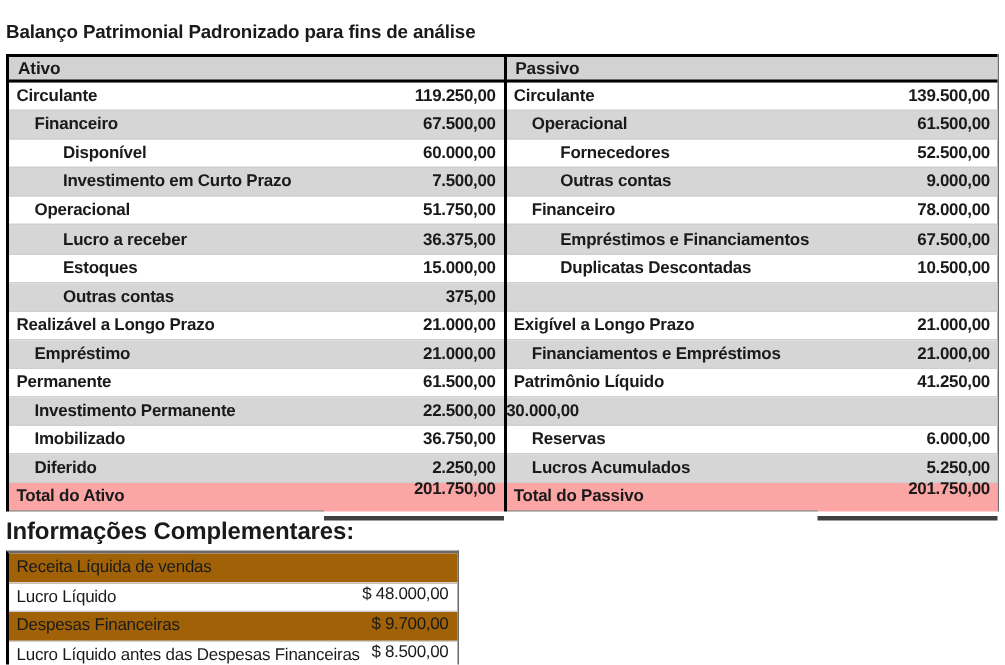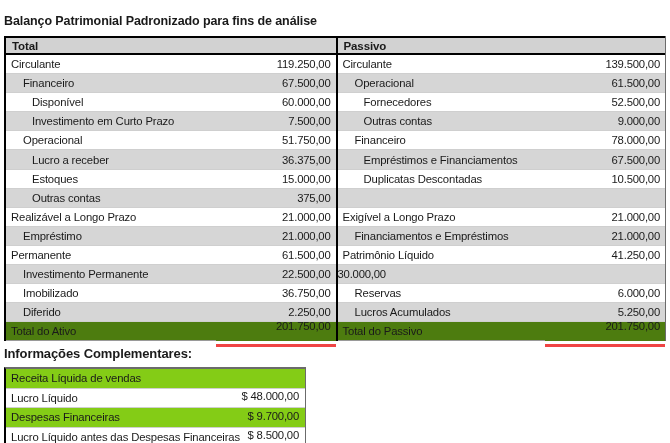--- a/index.html
+++ b/index.html
@@ -30,21 +30,21 @@
     top: 2px;
     font-size: 12.5px;
     font-weight: bold;
     letter-spacing: -0.1px;
     white-space: nowrap;
   }
   .section-title {
     position: absolute;
     left: 4px;
     top: 334px;
-    font-size: 13px;
+    font-size: 16px;
     font-weight: bold;
     letter-spacing: -0.1px;
     white-space: nowrap;
   }
 
   
   .bs-wrap {
     position: absolute;
     left: 4px;
     top: 24px;
@@ -77,48 +77,49 @@
   }
 
   .bs-row {
     height: 19.1px;
     box-sizing: border-box;
     display: flex;
     align-items: center;
     border-bottom: 1px solid #cfcfcf;
     font-size: 11.3px;
     letter-spacing: -0.15px;
+    font-weight: bold;
   }
   .bs-row.shade { background: #d6d6d6; }
   .bs-row.blank { border-bottom: 1px solid #cfcfcf; }
 
   .bs-label {
     flex: 1 1 auto;
     padding-left: 5px;
     white-space: nowrap;
     overflow: hidden;
   }
   .bs-label.lvl1 { padding-left: 5px; }
   .bs-label.lvl2 { padding-left: 17px; }
-  .bs-label.lvl3 { padding-left: 26px; }
+  .bs-label.lvl3 { padding-left: 36px; }
 
   .bs-value {
     flex: 0 0 auto;
     text-align: right;
     padding-right: 5px;
     white-space: nowrap;
     letter-spacing: -0.2px;
   }
 
   .bs-row.total {
     border-bottom: none;
-    background: #4d7c0f;
+    background: #fca5a5;
   }
   .bs-row.total .bs-value {
-    border-bottom: 3px solid #ef4444;
+    border-bottom: 3px solid #404040;
     height: 30px;
     line-height: 19.1px;
     padding-right: 5px;
     box-sizing: border-box;
     min-width: 120px;
   }
   .bs-row.total .bs-label {
     border-bottom: 1px solid #9a9a9a;
     height: 19.1px;
     line-height: 19.1px;
@@ -140,21 +141,21 @@
   .info-row {
     height: 19.5px;
     box-sizing: border-box;
     display: flex;
     align-items: center;
     border-bottom: 1px solid #cfcfcf;
     font-size: 11.3px;
     letter-spacing: -0.15px;
   }
   .info-row:last-child { border-bottom: none; }
-  .info-row.shade { background: #84cc16; }
+  .info-row.shade { background: #a16207; }
   .info-label {
     flex: 1 1 auto;
     padding-left: 5px;
     white-space: nowrap;
   }
   .info-value {
     flex: 0 0 auto;
     text-align: right;
     padding-right: 6px;
     white-space: nowrap;
@@ -164,21 +165,21 @@
 </style>
 </head>
 <body>
 
 <div class="page">
 
   <div class="doc-title">Balanço Patrimonial Padronizado para fins de análise</div>
 
   <div class="bs-wrap">
     <div class="bs-col left">
-      <div class="bs-head">Total</div>
+      <div class="bs-head">Ativo</div>
       <div id="assets-rows">
           <div class="bs-row">
             <div class="bs-label lvl1">Circulante</div>
             <div class="bs-value">119.250,00</div>
           </div>
           <div class="bs-row shade">
             <div class="bs-label lvl2">Financeiro</div>
             <div class="bs-value">67.500,00</div>
           </div>
           <div class="bs-row">

